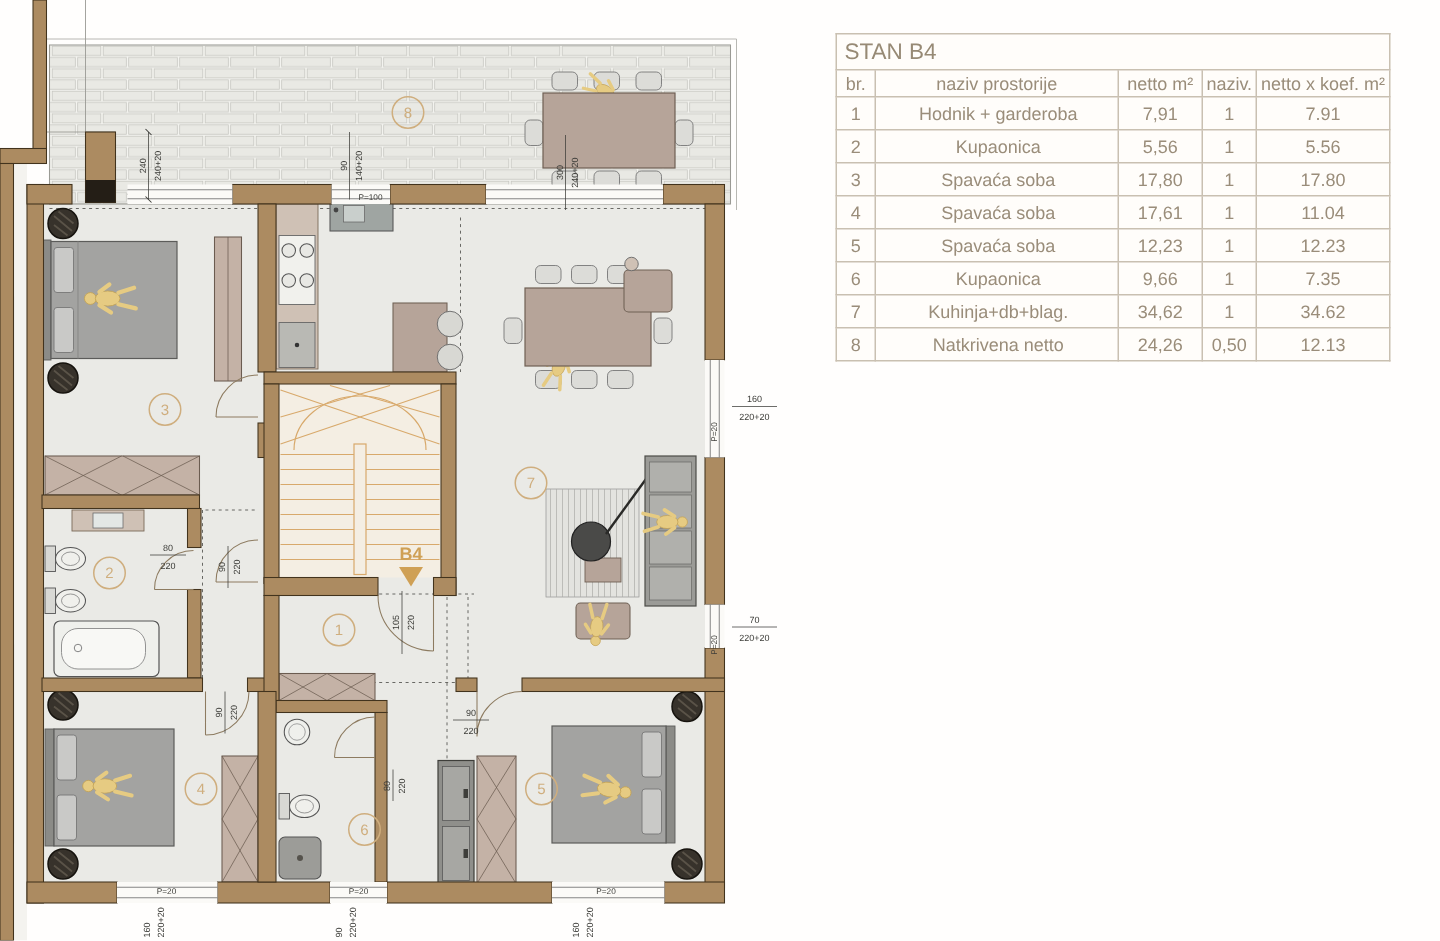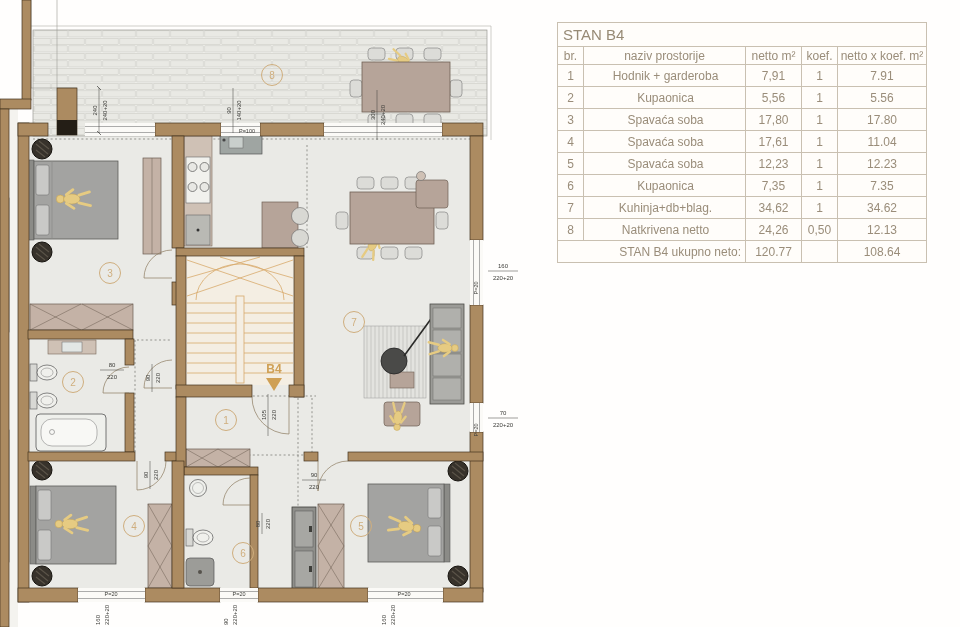--- a/index.html
+++ b/index.html
@@ -437,21 +437,21 @@
           <col style="width:89px">
     </colgroup>
     <tbody>
           <tr>
             <td colspan="5" class="t-title">STAN B4</td>
           </tr>
     <tr>
       <th>br.</th>
       <th>naziv prostorije</th>
       <th>netto m²</th>
-      <th>koef.</th>
+      <th>naziv.</th>
       <th>netto x koef. m²</th>
     </tr>
     <tr>
       <td class="num">1</td>
       <td class="name">Hodnik + garderoba</td>
       <td class="num">7,91</td>
       <td class="num">1</td>
       <td class="num">7.91</td>
     </tr>
     <tr>
@@ -478,41 +478,35 @@
     <tr>
       <td class="num">5</td>
       <td class="name">Spavaća soba</td>
       <td class="num">12,23</td>
       <td class="num">1</td>
       <td class="num">12.23</td>
     </tr>
     <tr>
       <td class="num">6</td>
       <td class="name">Kupaonica</td>
-      <td class="num">7,35</td>
+      <td class="num">9,66</td>
       <td class="num">1</td>
       <td class="num">7.35</td>
     </tr>
     <tr>
       <td class="num">7</td>
       <td class="name">Kuhinja+db+blag.</td>
       <td class="num">34,62</td>
       <td class="num">1</td>
       <td class="num">34.62</td>
     </tr>
     <tr>
       <td class="num">8</td>
       <td class="name">Natkrivena netto</td>
       <td class="num">24,26</td>
       <td class="num">0,50</td>
       <td class="num">12.13</td>
     </tr>
-    <tr>
-      <td colspan="2" class="sum-label">STAN B4 ukupno neto:</td>
-      <td class="num">120.77</td>
-      <td class="num"></td>
-      <td class="num">108.64</td>
-    </tr>
   </tbody>
       </table>
 </div>
 
 </div>
 
 </body></html>

